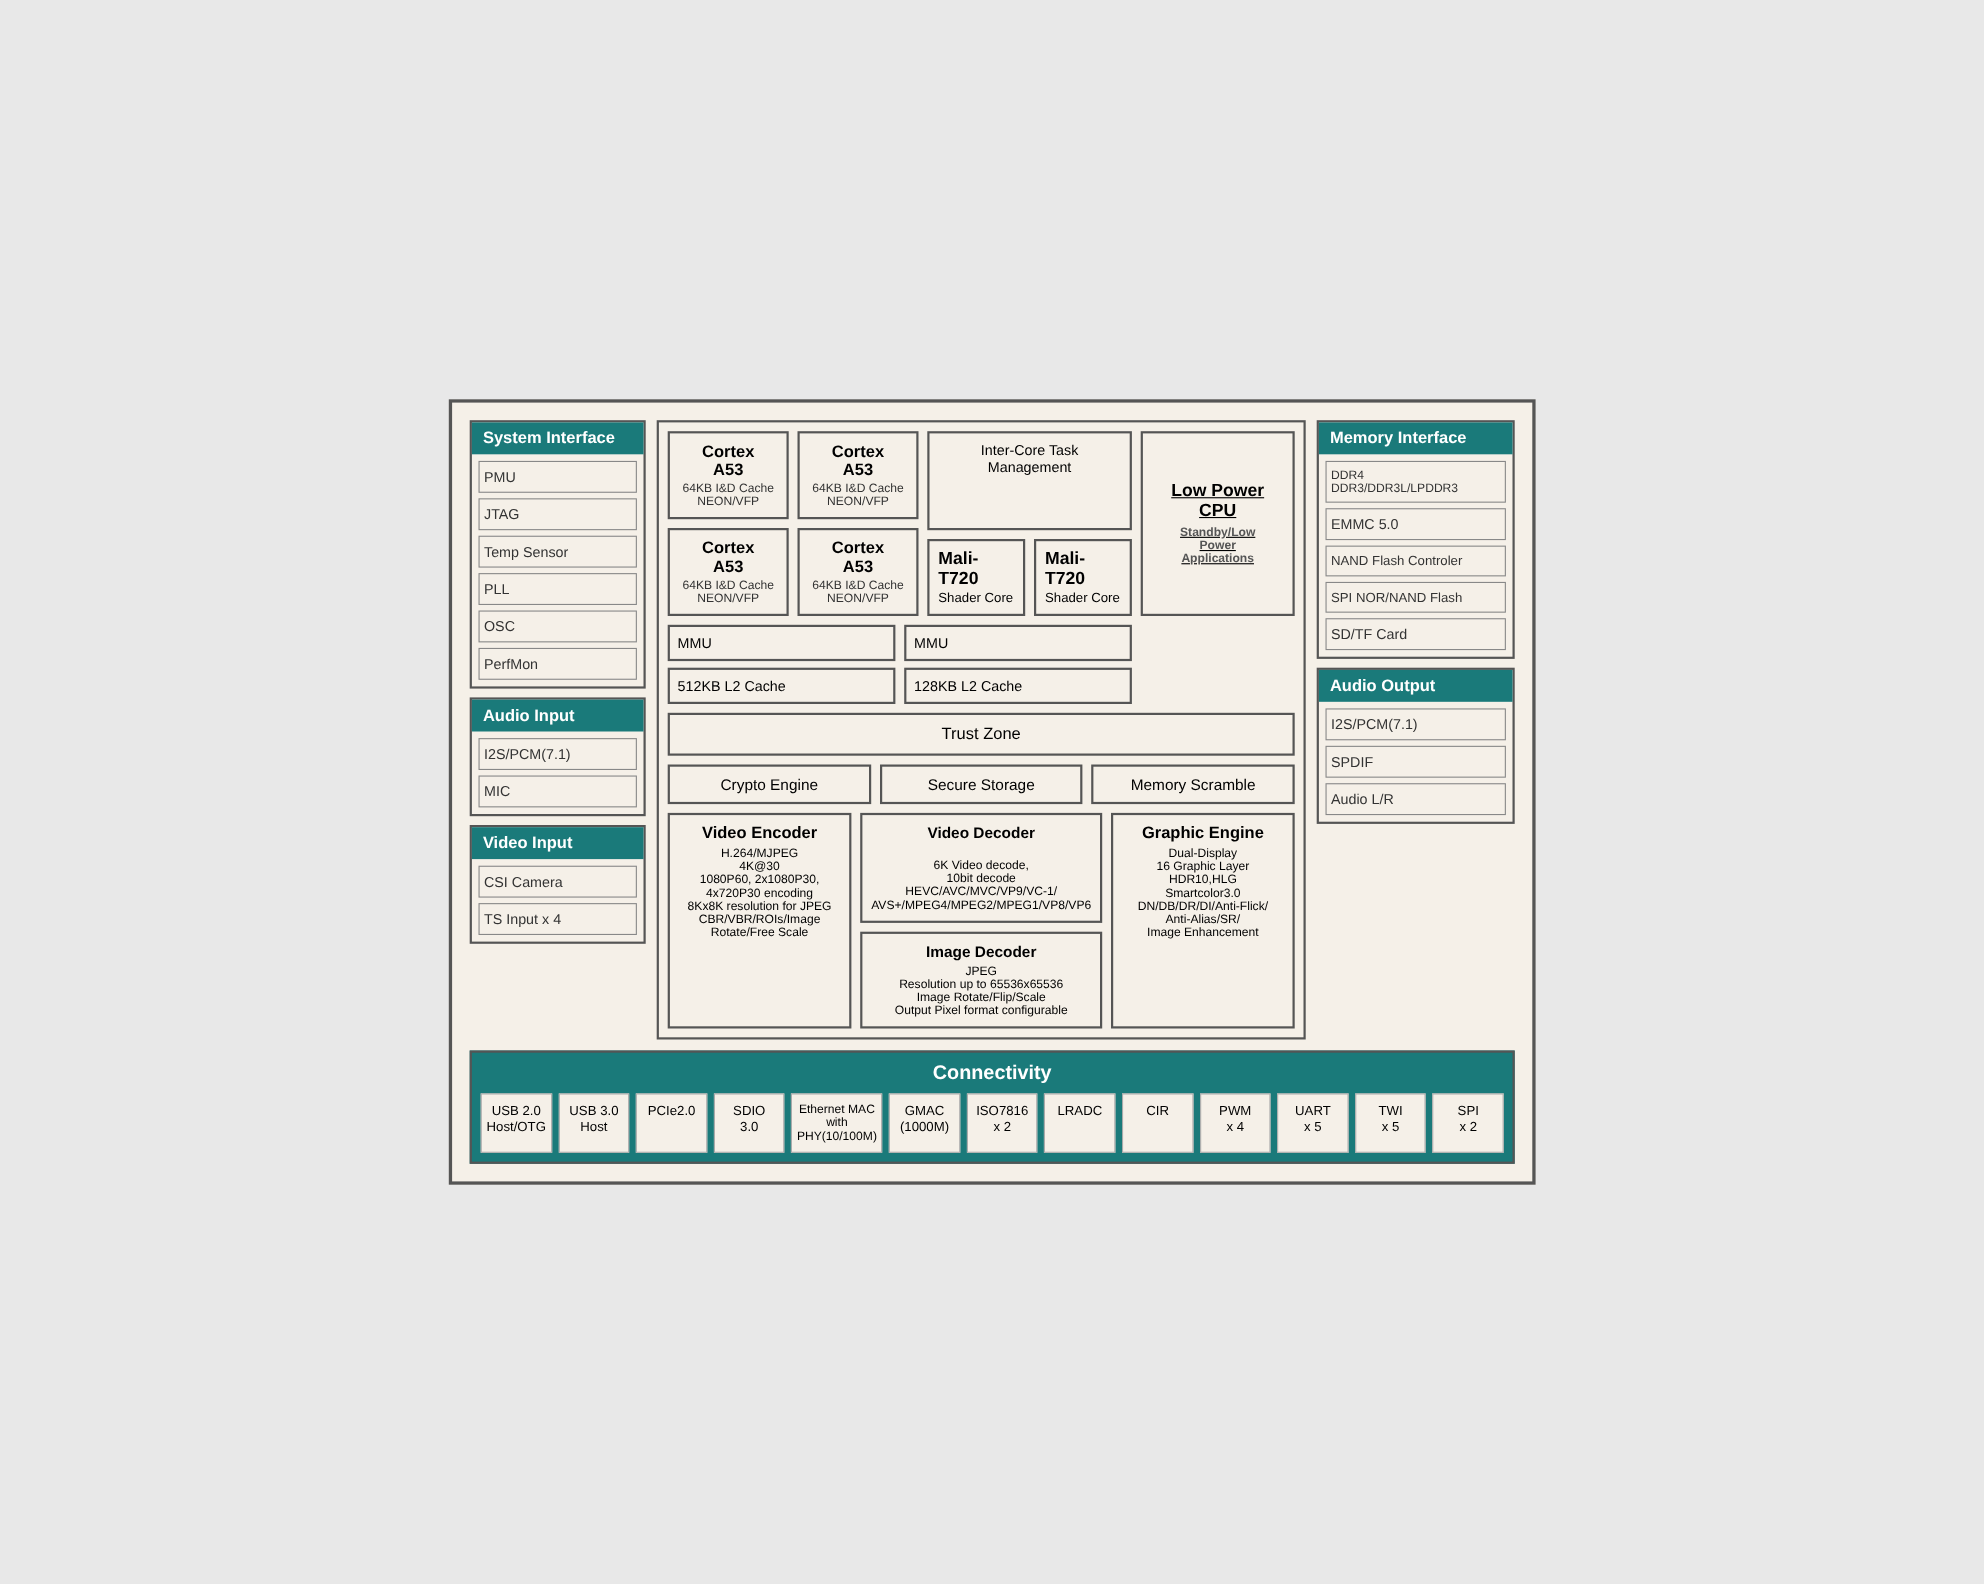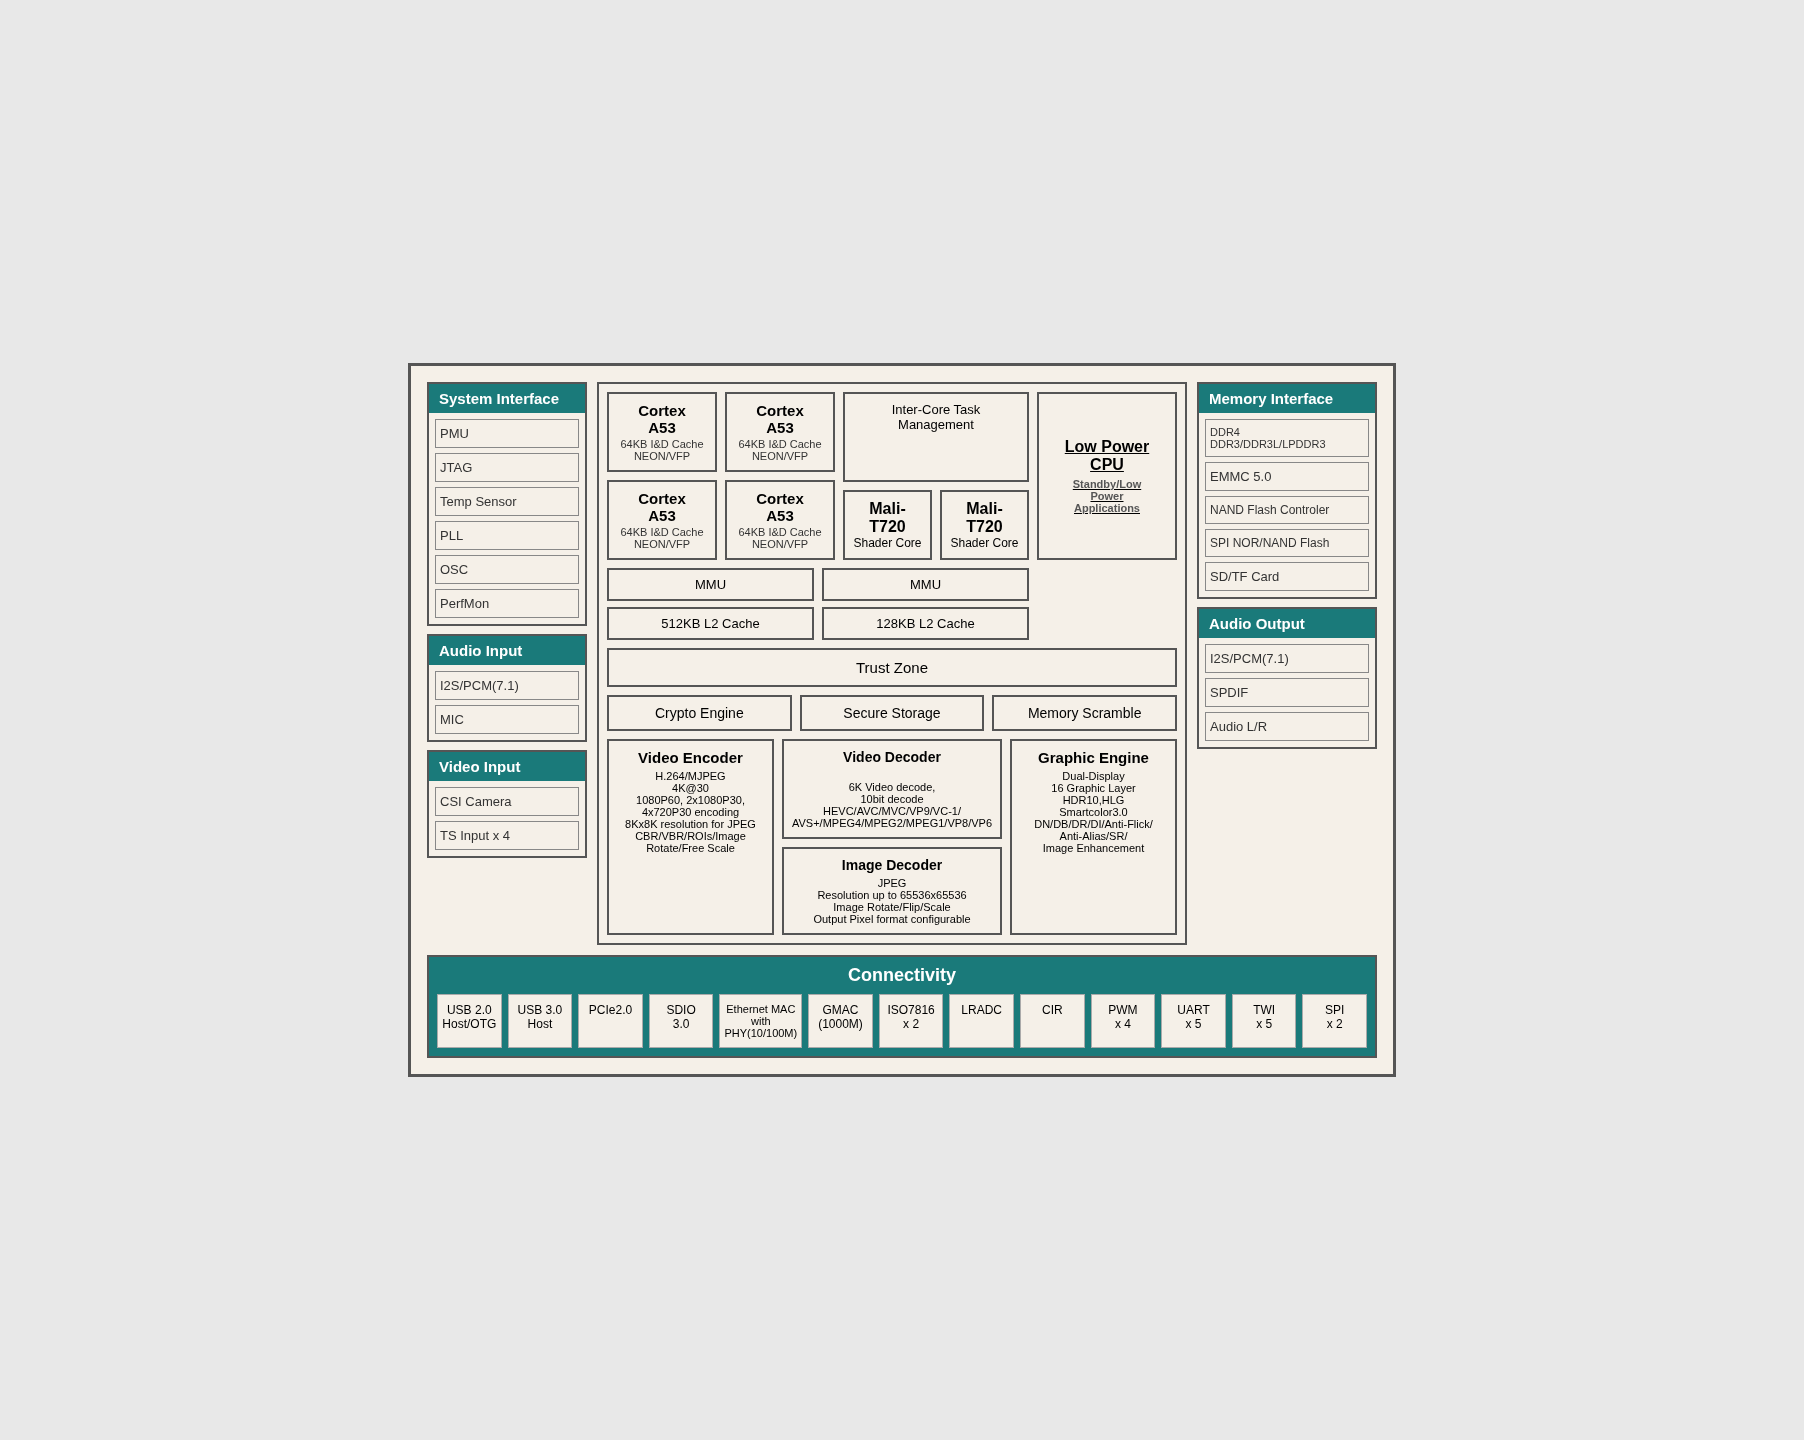--- a/index.html
+++ b/index.html
@@ -108,21 +108,20 @@
       margin-top: 2px;
     }
     .gpu-top {
       display: flex;
       gap: 8px;
     }
     .gpu-box {
       border: 2px solid #555;
       padding: 8px;
       font-size: 13px;
-      text-align: center;
       background: #f5f0e8;
       flex: 1;
     }
     .gpu-box .gpu-title {
       font-weight: bold;
       font-size: 16px;
     }
     .inter-core-box {
       border: 2px solid #555;
       padding: 8px;
@@ -149,21 +148,21 @@
     }
     .low-power-box .lp-sub {
       font-size: 11px;
       font-weight: bold;
       color: #555;
       margin-top: 4px;
     }
     .full-width-box {
       border: 2px solid #555;
       padding: 7px;
-      text-align: center;
+      text-align: left;
       font-size: 13px;
       background: #f5f0e8;
     }
     
     .trust-zone-box {
       border: 2px solid #555;
       padding: 9px;
       text-align: center;
       font-size: 15px;
       background: #f5f0e8;

